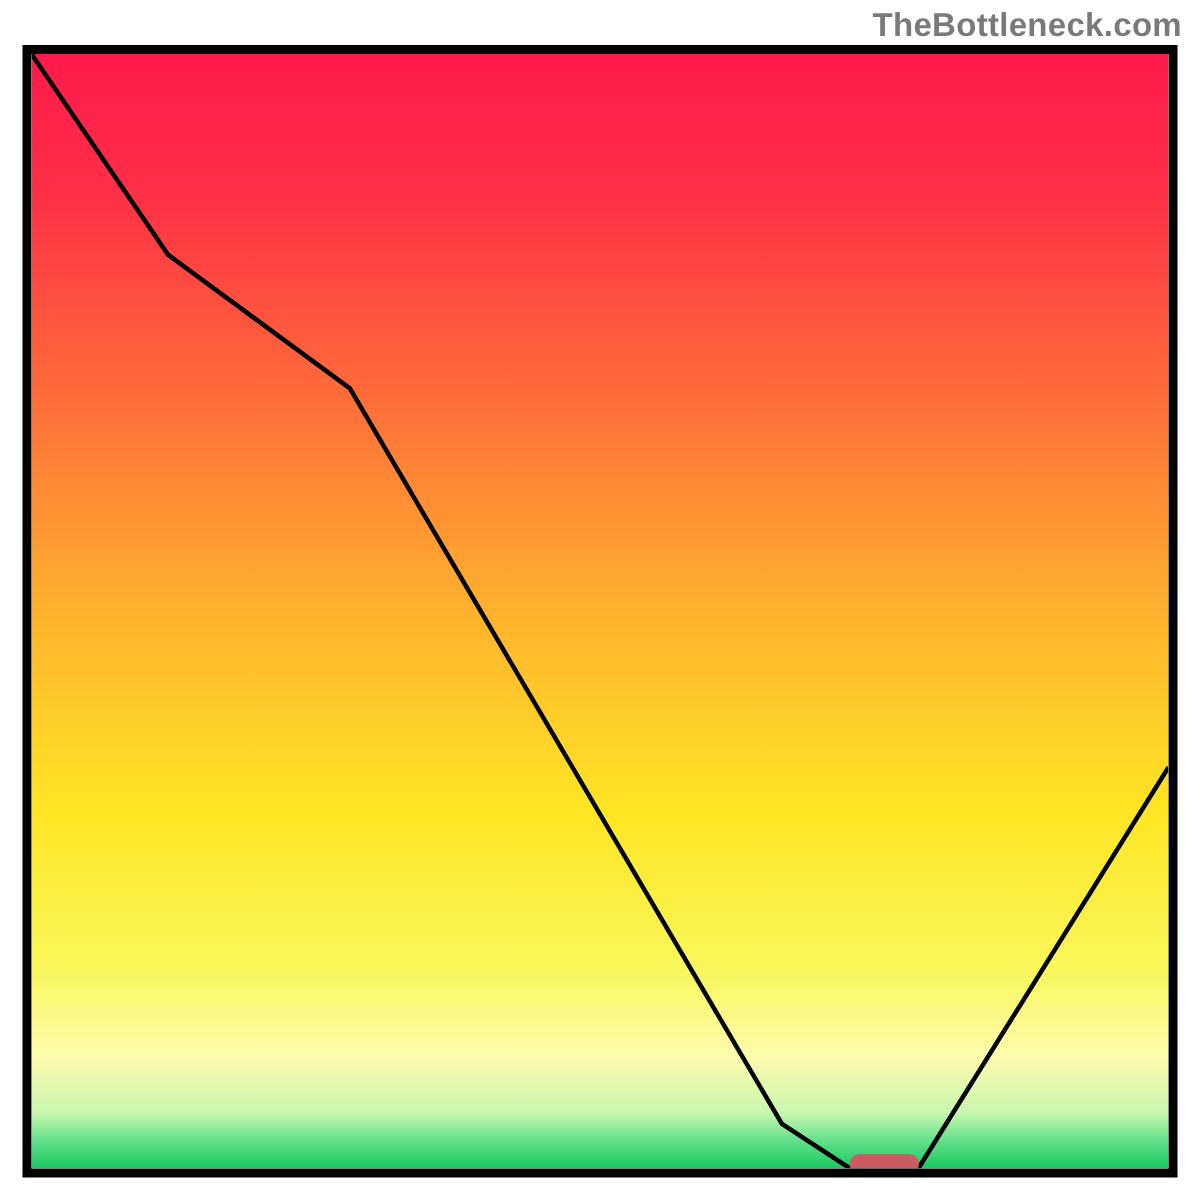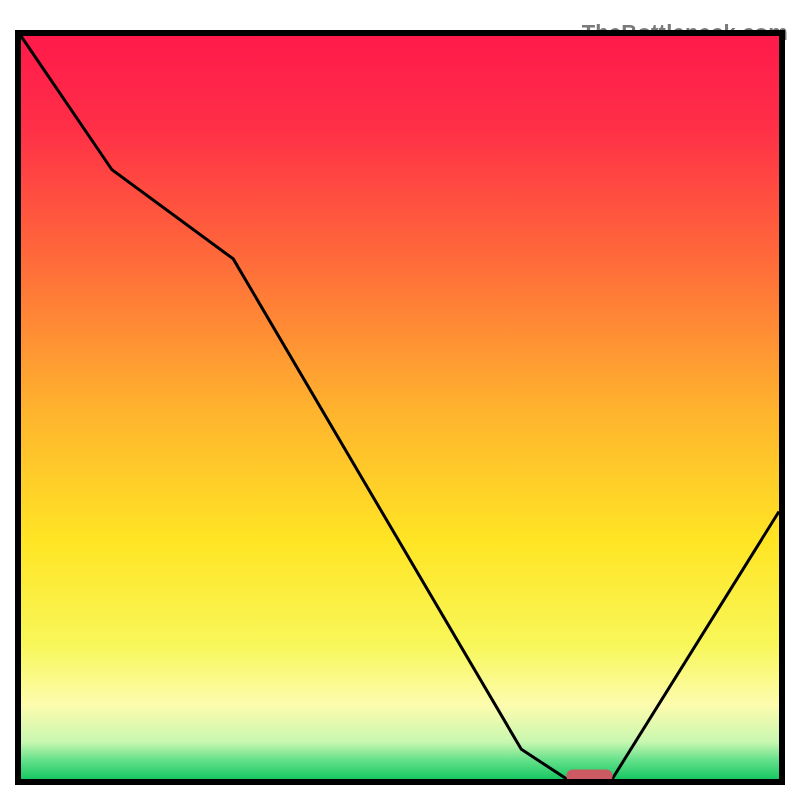--- a/index.html
+++ b/index.html
@@ -15,21 +15,21 @@
     left: 15px;
     top: 30px;
     width: 770px;
     height: 755px;
     box-sizing: border-box;
     border: 6px solid #000;
     overflow: hidden;
   }
   .watermark {
     position: absolute;
-    top: 20px;
+    top: 4px;
     right: 12px;
     font-size: 22px;
     font-weight: bold;
     color: #7a7a7a;
     letter-spacing: 0.2px;
   }
   svg { display: block; }
 </style>
 </head>
 <body>

